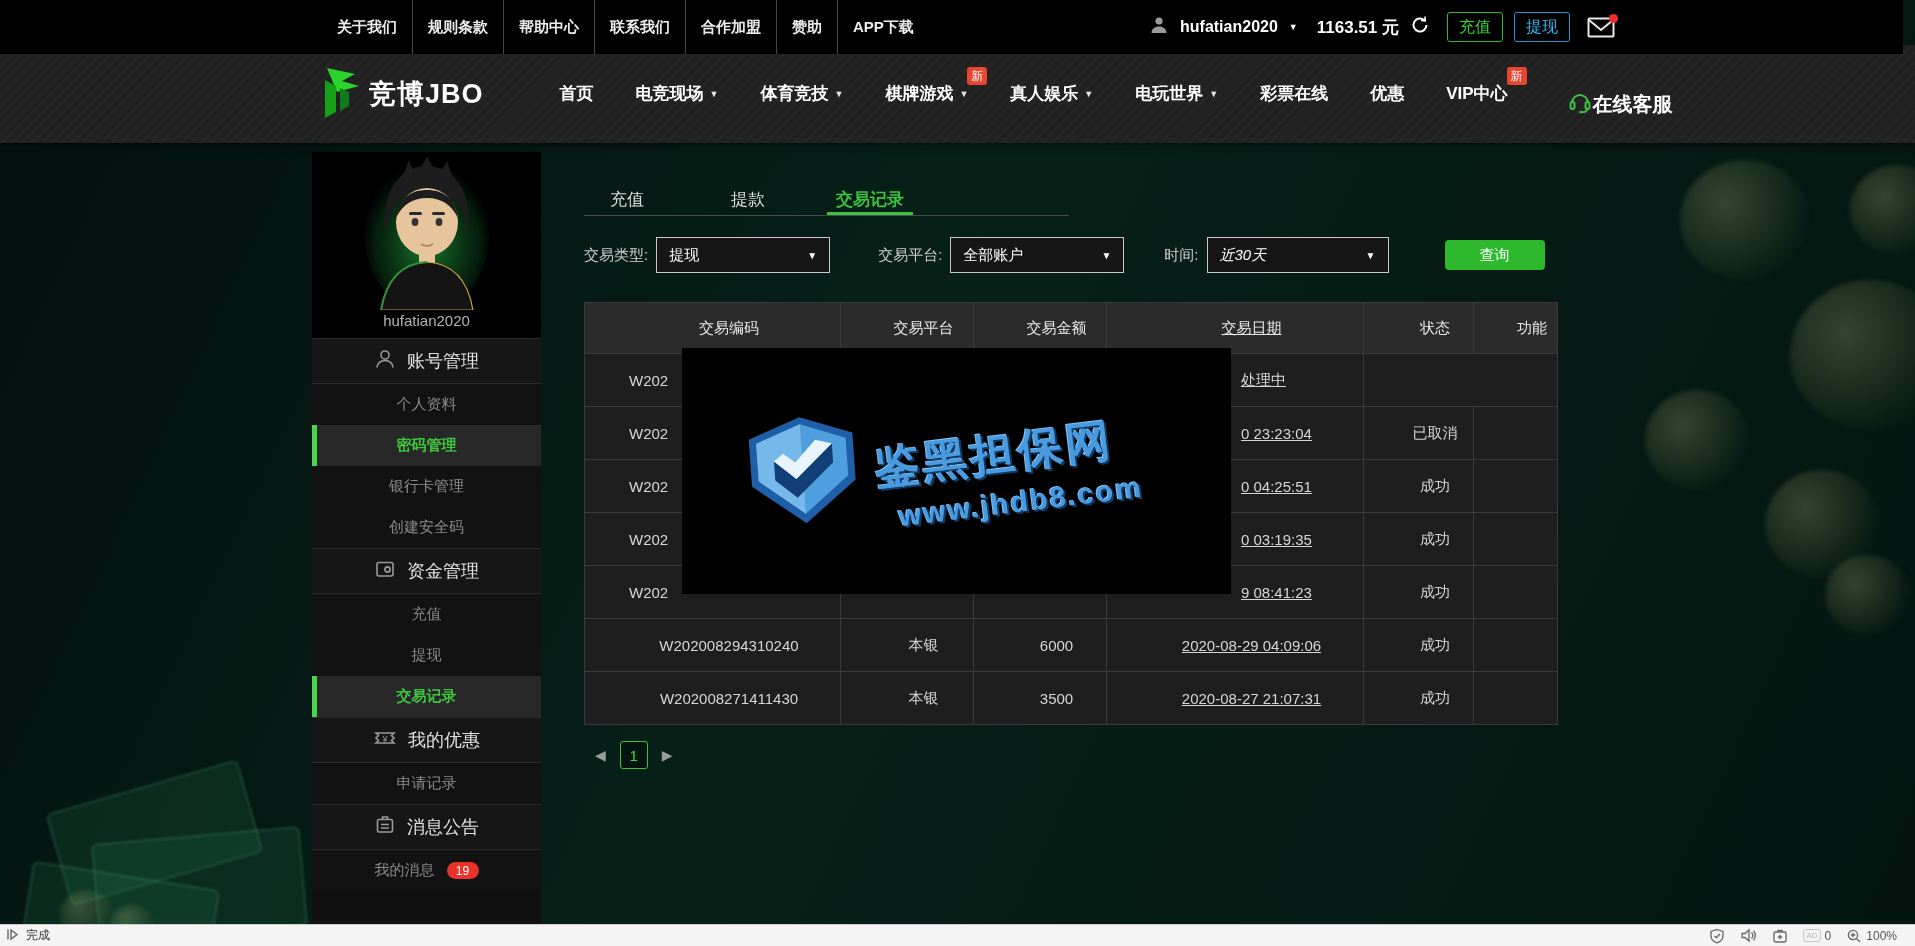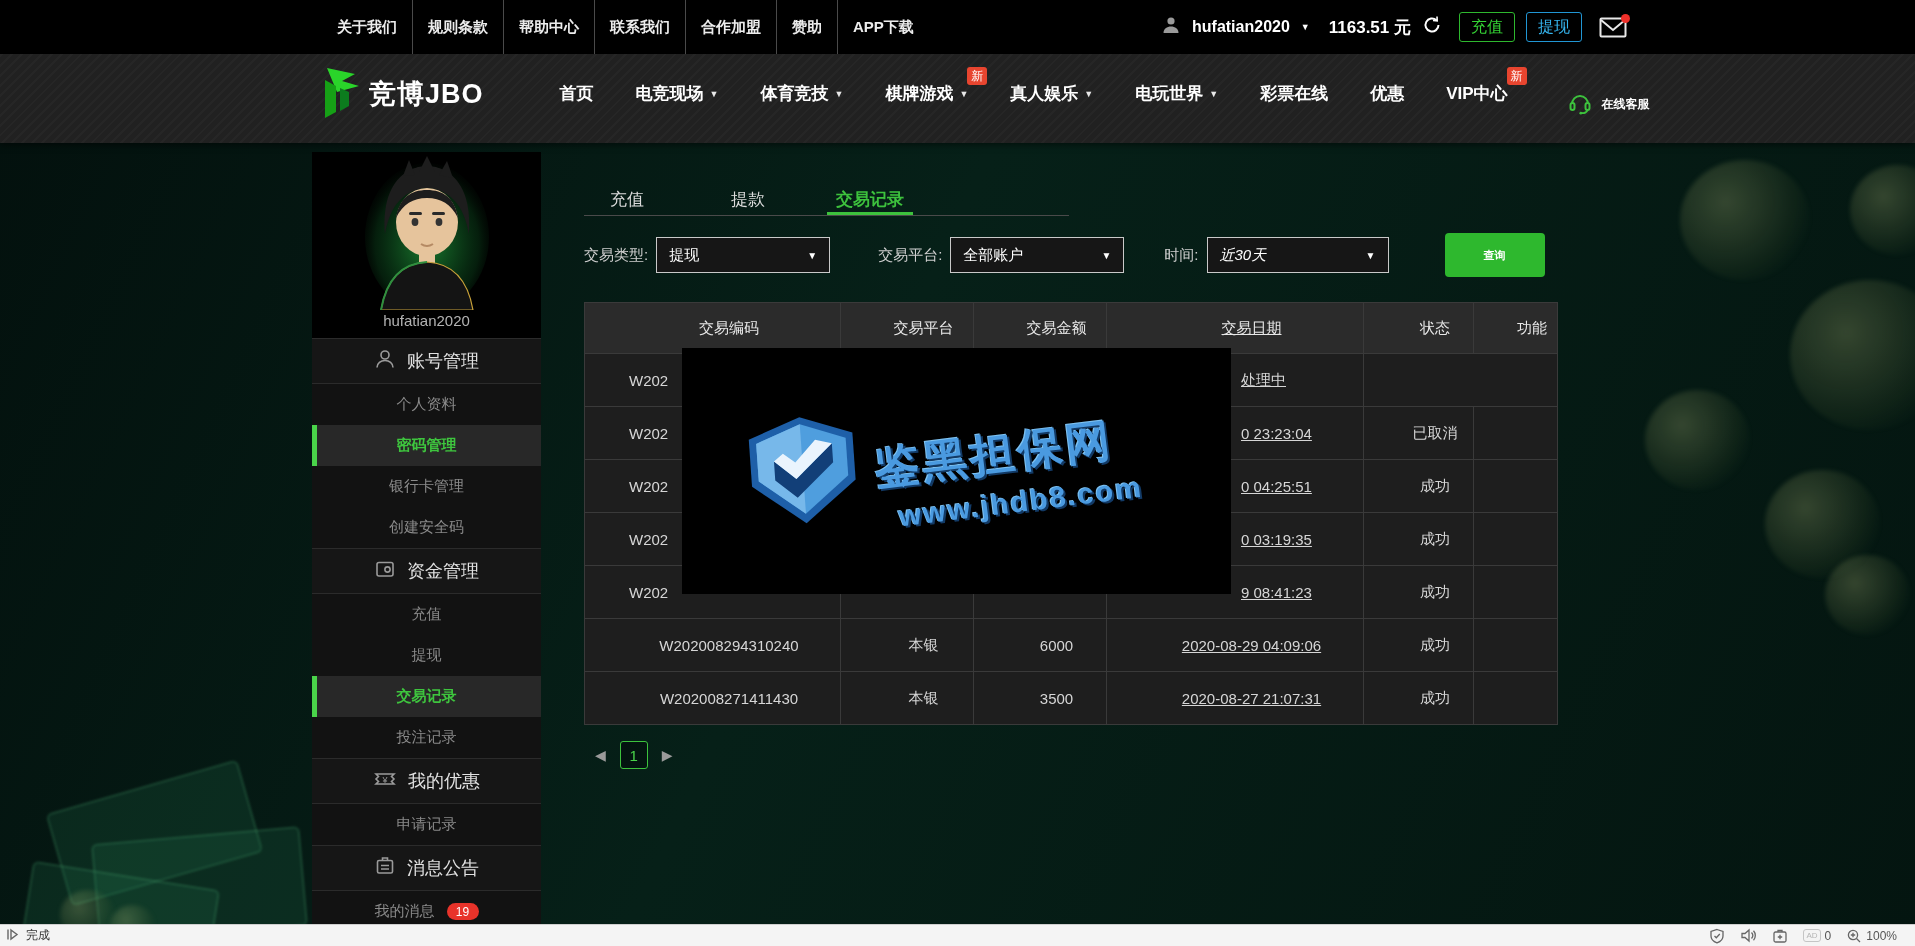--- a/index.html
+++ b/index.html
@@ -8,21 +8,21 @@
     font-family:"Liberation Sans","DejaVu Sans",sans-serif;}
 
   
   .coin{position:absolute;border-radius:50%;
     background:radial-gradient(circle at 35% 35%, rgba(190,200,130,.26), rgba(90,110,60,.12) 60%, transparent 78%);
     filter:blur(2px);}
   .bill{position:absolute;background:rgba(30,110,75,.22);border:2px solid rgba(90,190,130,.18);
     border-radius:6px;filter:blur(1px);}
 
   
-  .topbar{position:absolute;top:0;left:0;right:0;height:54px;background:#000;
+  .topbar{position:absolute;top:0;left:0;right:12px;height:54px;background:#000;
     display:flex;align-items:center;z-index:20;}
   .top-links{display:flex;list-style:none;margin:0 0 0 322px;padding:0;}
   .top-links li{color:#ececec;font-size:15px;font-weight:bold;padding:0 15px;cursor:pointer;line-height:54px;}
   .top-links li+li{border-left:1px solid #4a4a4a;}
   .top-right{margin-left:auto;margin-right:288px;display:flex;align-items:center;gap:11px;}
   .uname{color:#fff;font-size:16px;font-weight:bold;}
   .chev-s{color:#fff;font-size:9px;}
   .balance{color:#fff;font-size:17px;font-weight:bold;margin-left:8px;}
   .tb-btn{height:30px;min-width:56px;background:transparent;border-radius:3px;font-size:16px;
     font-family:inherit;cursor:pointer;padding:0 8px;}
@@ -37,22 +37,22 @@
   .navbar::before{content:"";position:absolute;inset:0;
     background:repeating-linear-gradient(135deg, rgba(255,255,255,.025) 0 2px, transparent 2px 7px);}
   .logo{display:flex;align-items:center;margin-left:313px;gap:8px;position:relative;cursor:pointer;}
   .logo-text{color:#fff;font-size:27px;font-weight:bold;letter-spacing:1px;}
   .nav-menu{display:flex;align-items:center;margin-left:55px;gap:0;position:relative;}
   .nav-item{position:relative;color:#fff;font-size:17px;font-weight:bold;padding:0 21px;
     display:flex;align-items:center;gap:6px;cursor:pointer;line-height:98px;height:98px;}
   .nav-item .chev{color:#e8e8e8;font-size:9px;}
   .badge-new{display:none;position:absolute;top:22px;right:2px;background:#e8452f;color:#fff;
     font-size:12px;font-weight:normal;line-height:16px;padding:1px 4px;border-radius:3px;}
-  .service{display:flex;align-items:center;gap:9px;margin-left:38px;color:#fff;
-    font-size:12px;font-weight:bold;cursor:pointer;position:relative;margin-top:20px;}
+  .service{display:flex;align-items:center;gap:0;margin-left:38px;color:#fff;
+    font-size:20px;font-weight:bold;cursor:pointer;position:relative;margin-top:20px;}
 
   
   .sidebar{position:absolute;left:312px;top:152px;width:229px;bottom:0;background:#101010;z-index:10;}
   .avatar-block{height:186px;background:#000;text-align:center;}
   .avatar-name{color:#b3b3b3;font-size:15px;margin-top:-2px;}
   .side-h{height:44px;display:flex;align-items:center;justify-content:center;gap:11px;
     background:#161616;border-top:1px solid #2b2b2b;border-bottom:1px solid #2b2b2b;
     color:#e2e2e2;font-size:18px;cursor:pointer;}
   .side-i{height:41px;display:flex;align-items:center;justify-content:center;
     color:#8a8a8a;font-size:15px;cursor:pointer;background:#121212;position:relative;}
@@ -68,22 +68,22 @@
   .tab-underline{position:absolute;left:827px;width:86px;top:212px;height:3px;background:#3dc23d;z-index:6;}
 
   
   .filters{position:absolute;left:584px;top:237px;height:36px;display:flex;align-items:center;z-index:6;}
   .flabel{color:#cfcfcf;font-size:15px;}
   .fselect{height:34px;border:1px solid #c9c9c9;background:#161616;color:#fff;font-size:15px;
     display:flex;align-items:center;justify-content:space-between;padding:0 12px;margin-left:8px;cursor:pointer;}
   .fselect .caret{color:#fff;font-size:10px;}
   .sel-1{width:148px;} .sel-2{width:148px;} .sel-3{width:156px;font-style:italic;}
   .ml48{margin-left:48px;} .ml40{margin-left:40px;}
-  .query-btn{margin-left:56px;width:100px;height:44px;background:#2eb82e;border:none;border-radius:4px;
-    color:#fff;font-size:11px;font-weight:bold;font-family:inherit;cursor:pointer;}
+  .query-btn{margin-left:56px;width:100px;height:30px;background:#2eb82e;border:none;border-radius:4px;
+    color:#fff;font-size:15px;font-weight:normal;font-family:inherit;cursor:pointer;}
 
   
   .dtable{position:absolute;left:584px;top:302px;width:974px;z-index:4;}
   .thead,.trow{display:flex;border:1px solid #3a3a3a;border-top:none;}
   .thead{height:50px;background:#2b2b2b;border-top:1px solid #3a3a3a;}
   .trow{height:52px;background:#1e1e1e;}
   .cell{display:flex;align-items:center;justify-content:center;color:#d6d6d6;font-size:15px;box-sizing:border-box;padding-left:33px;}
   .cell+.cell{border-left:1px solid #3a3a3a;}
   .thead .cell{color:#e8e8e8;}
   .cell:nth-child(1){width:255px;} .cell:nth-child(2){width:133px;} .cell:nth-child(3){width:133px;}
@@ -292,21 +292,20 @@
         <svg width="22" height="22" viewBox="0 0 22 22" fill="none" stroke="#9a9a9a" stroke-width="1.6">
             <rect x="3" y="4.5" width="16" height="13.5" rx="2"></rect>
             <circle cx="13.5" cy="11.5" r="2.6"></circle>
           </svg>
       </span>
       <span>资金管理</span>
     </div>
     <div class="side-i">充值</div>
     <div class="side-i">提现</div>
     <div class="side-i active">交易记录</div>
-    <div class="side-i">投注记录</div>
 
     <div class="side-h">
       <span>
         <svg width="24" height="22" viewBox="0 0 24 22" fill="none" stroke="#9a9a9a" stroke-width="1.6">
             <path d="M3,6 h18 l-2.5,2.5 2.5,2.5 -2.5,2.5 2.5,2.5 h-18 l2.5,-2.5 -2.5,-2.5 2.5,-2.5 z"></path>
             <text x="12" y="15" text-anchor="middle" font-size="9" fill="#9a9a9a" stroke="none" font-family="'Liberation Sans',sans-serif">¥</text>
           </svg>
       </span>
       <span>我的优惠</span>
     </div>

